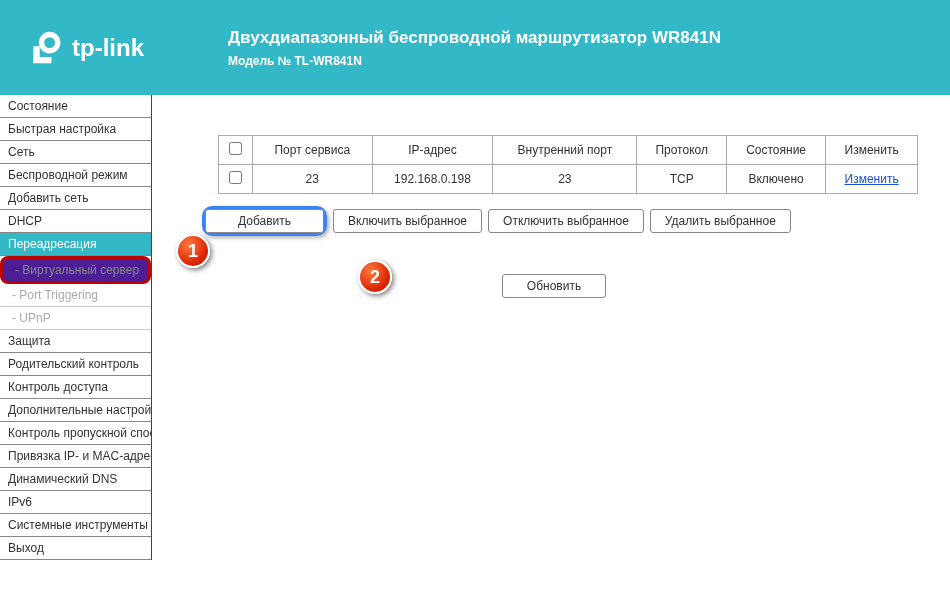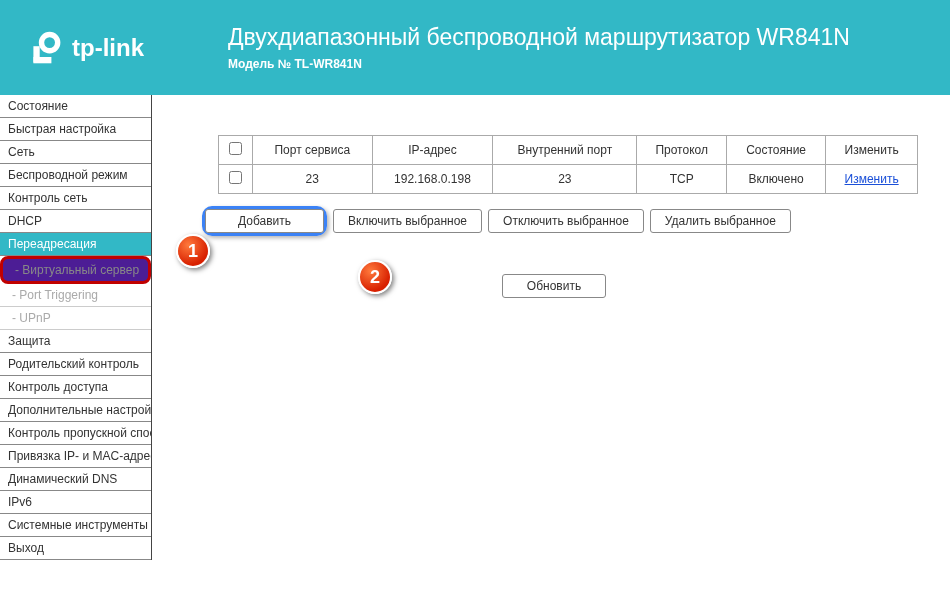--- a/index.html
+++ b/index.html
@@ -9,21 +9,21 @@
   background: #32b8c6;
   height: 95px;
   display: flex;
   align-items: center;
   padding-left: 28px;
 }
 .logo-area { display: flex; align-items: center; width: 170px; }
 .logo-svg { width: 36px; height: 36px; }
 .logo-text { color: #fff; font-size: 24px; font-weight: bold; margin-left: 8px; }
 .title-area { margin-left: 30px; color: #fff; }
-.title-main { font-size: 23px; font-weight: normal; }
+.title-main { font-size: 17px; font-weight: bold; }
 .title-sub { font-size: 12px; font-weight: bold; margin-top: 6px; }
 
 .body-wrap { display: flex; }
 
 .sidebar {
   width: 152px;
   border-right: 1px solid #444;
 }
 .sidebar-item {
   padding: 4px 8px;
@@ -147,21 +147,21 @@
     <div class="title-sub">Модель № TL-WR841N</div>
   </div>
 </div>
 
 <div class="body-wrap">
   <div class="sidebar">
     <div class="sidebar-item">Состояние</div>
     <div class="sidebar-item">Быстрая настройка</div>
     <div class="sidebar-item">Сеть</div>
     <div class="sidebar-item">Беспроводной режим</div>
-    <div class="sidebar-item">Контроль сеть</div>
+    <div class="sidebar-item">Добавить сеть</div>
     <div class="sidebar-item">DHCP</div>
     <div class="sidebar-item current">Переадресация</div>
     <div class="sidebar-sub active-sub callout sidebar-item" style="background:#4c1d95;color:#888;">- Виртуальный сервер</div>
     <div class="sidebar-sub">- Port Triggering</div>
     <div class="sidebar-sub">- UPnP</div>
     <div class="sidebar-item">Защита</div>
     <div class="sidebar-item">Родительский контроль</div>
     <div class="sidebar-item">Контроль доступа</div>
     <div class="sidebar-item">Дополнительные настройки</div>
     <div class="sidebar-item">Контроль пропускной способности</div>

